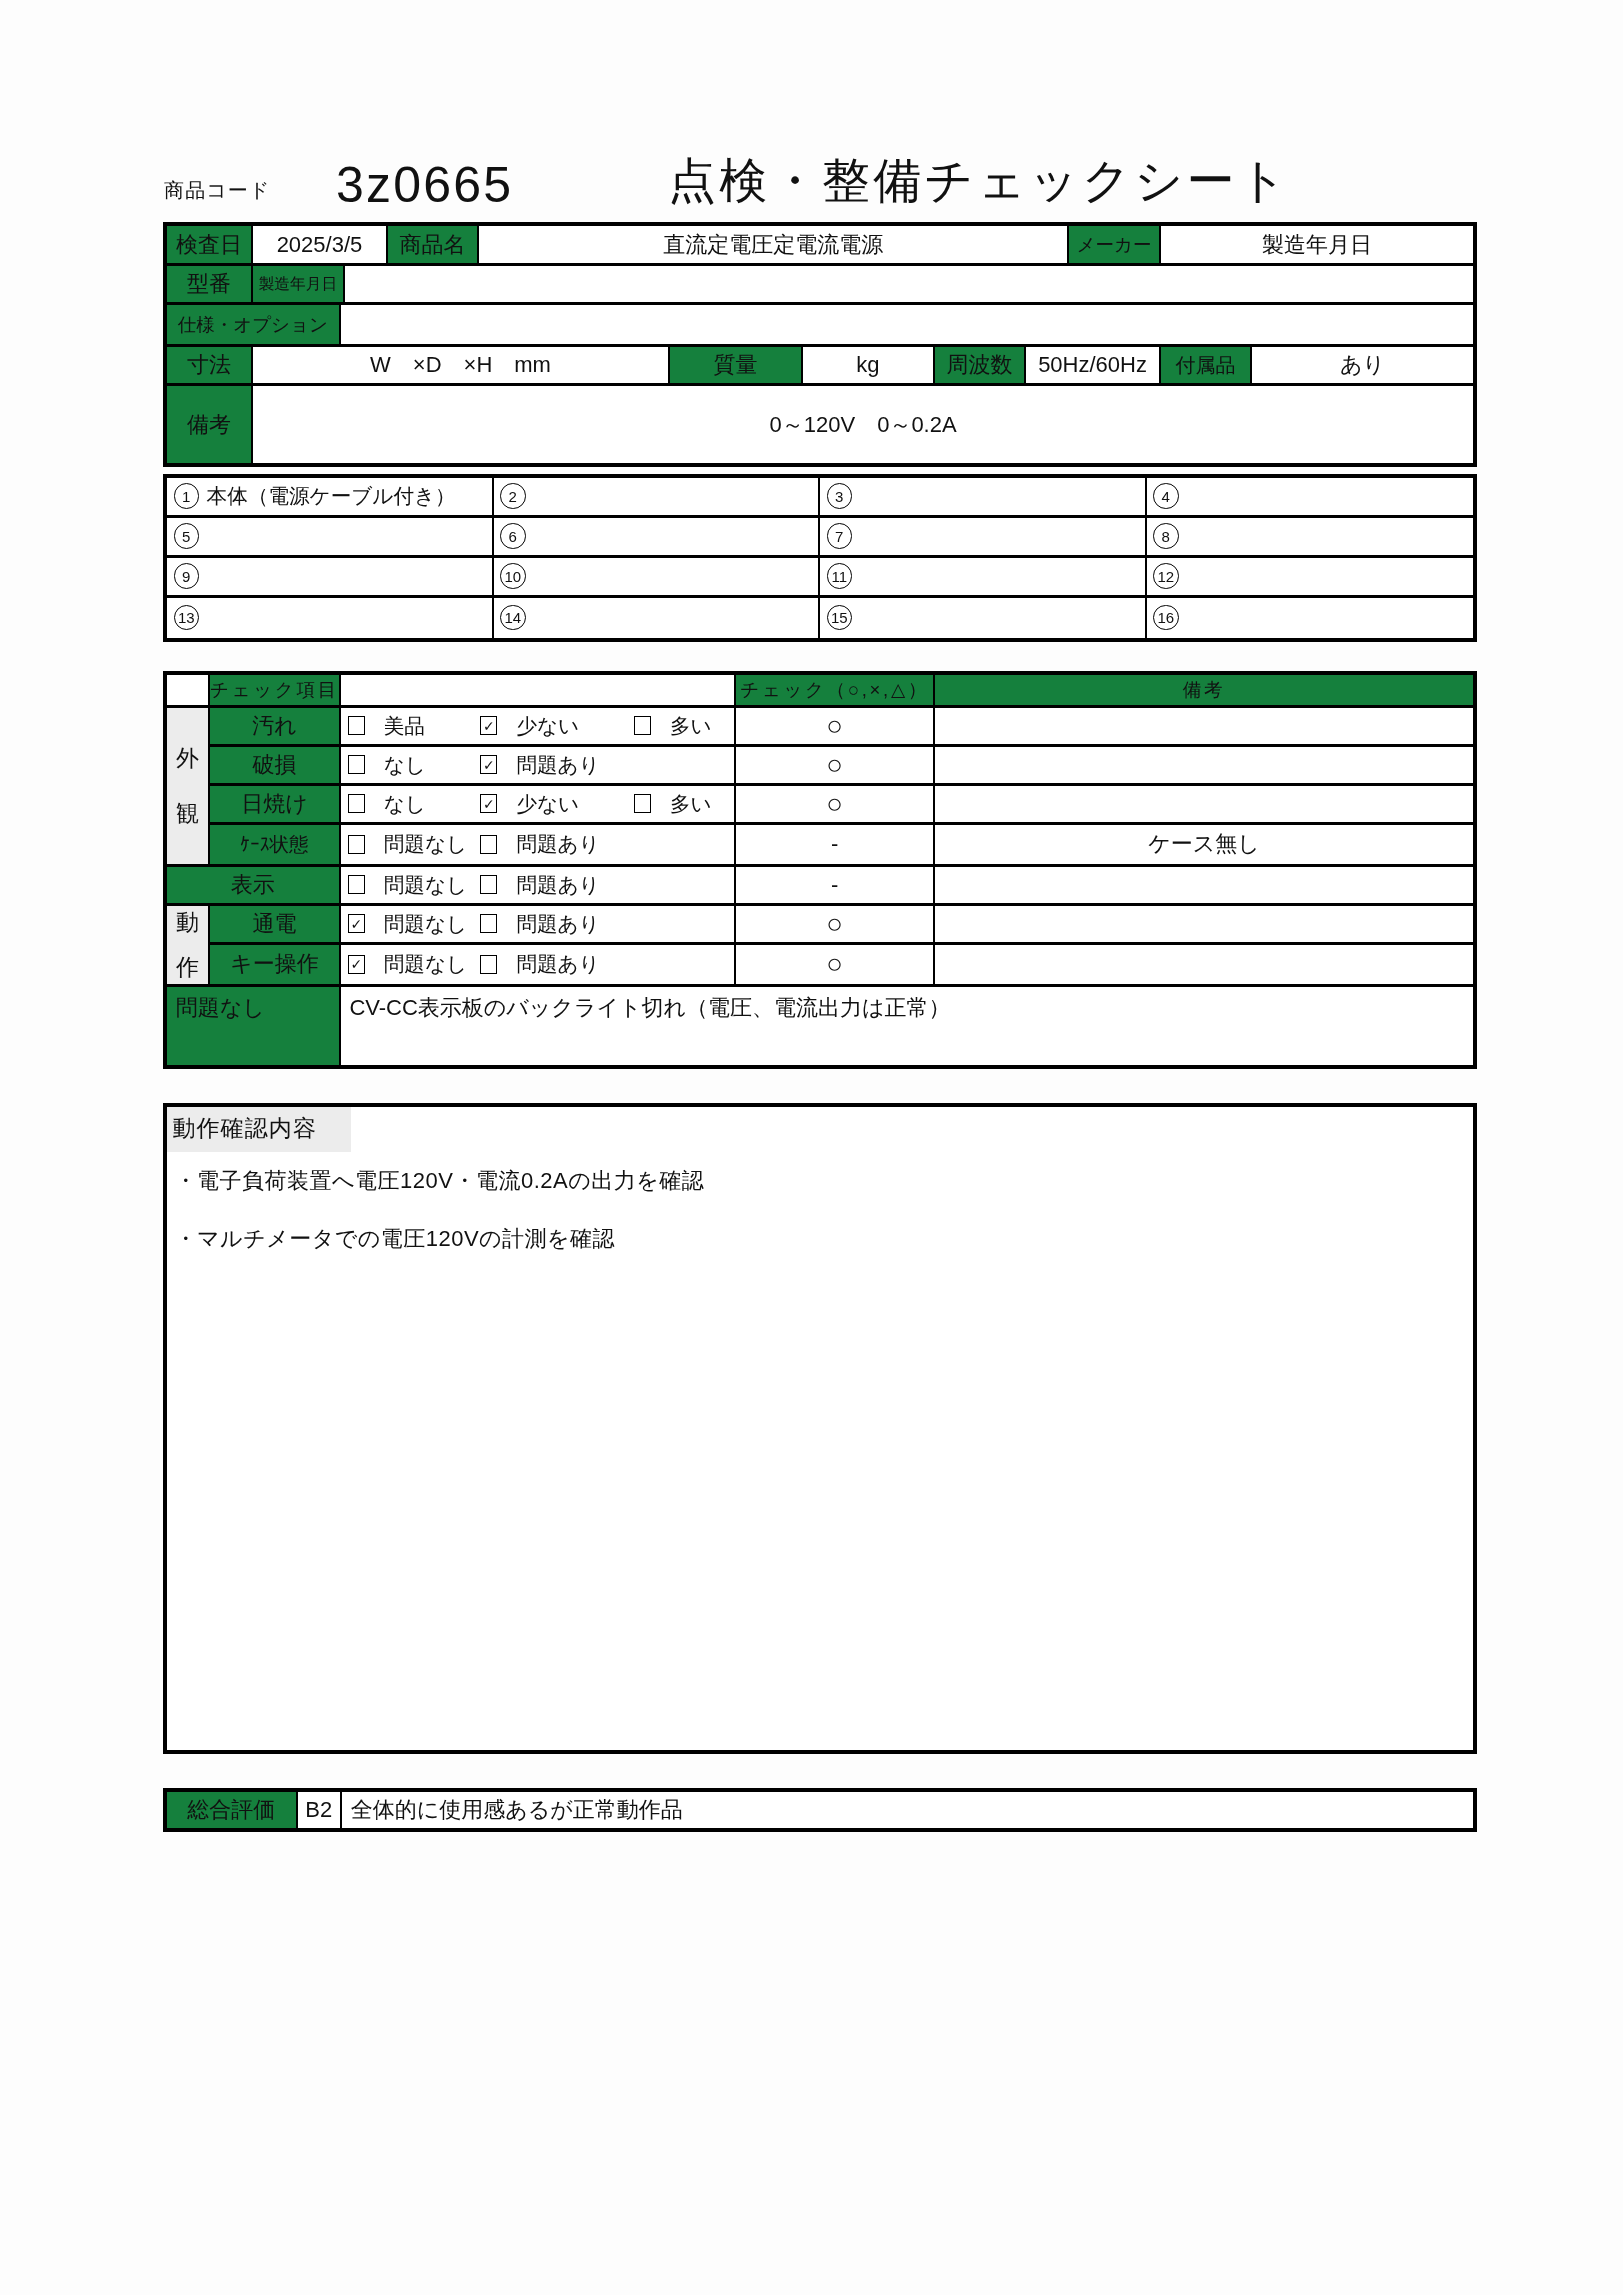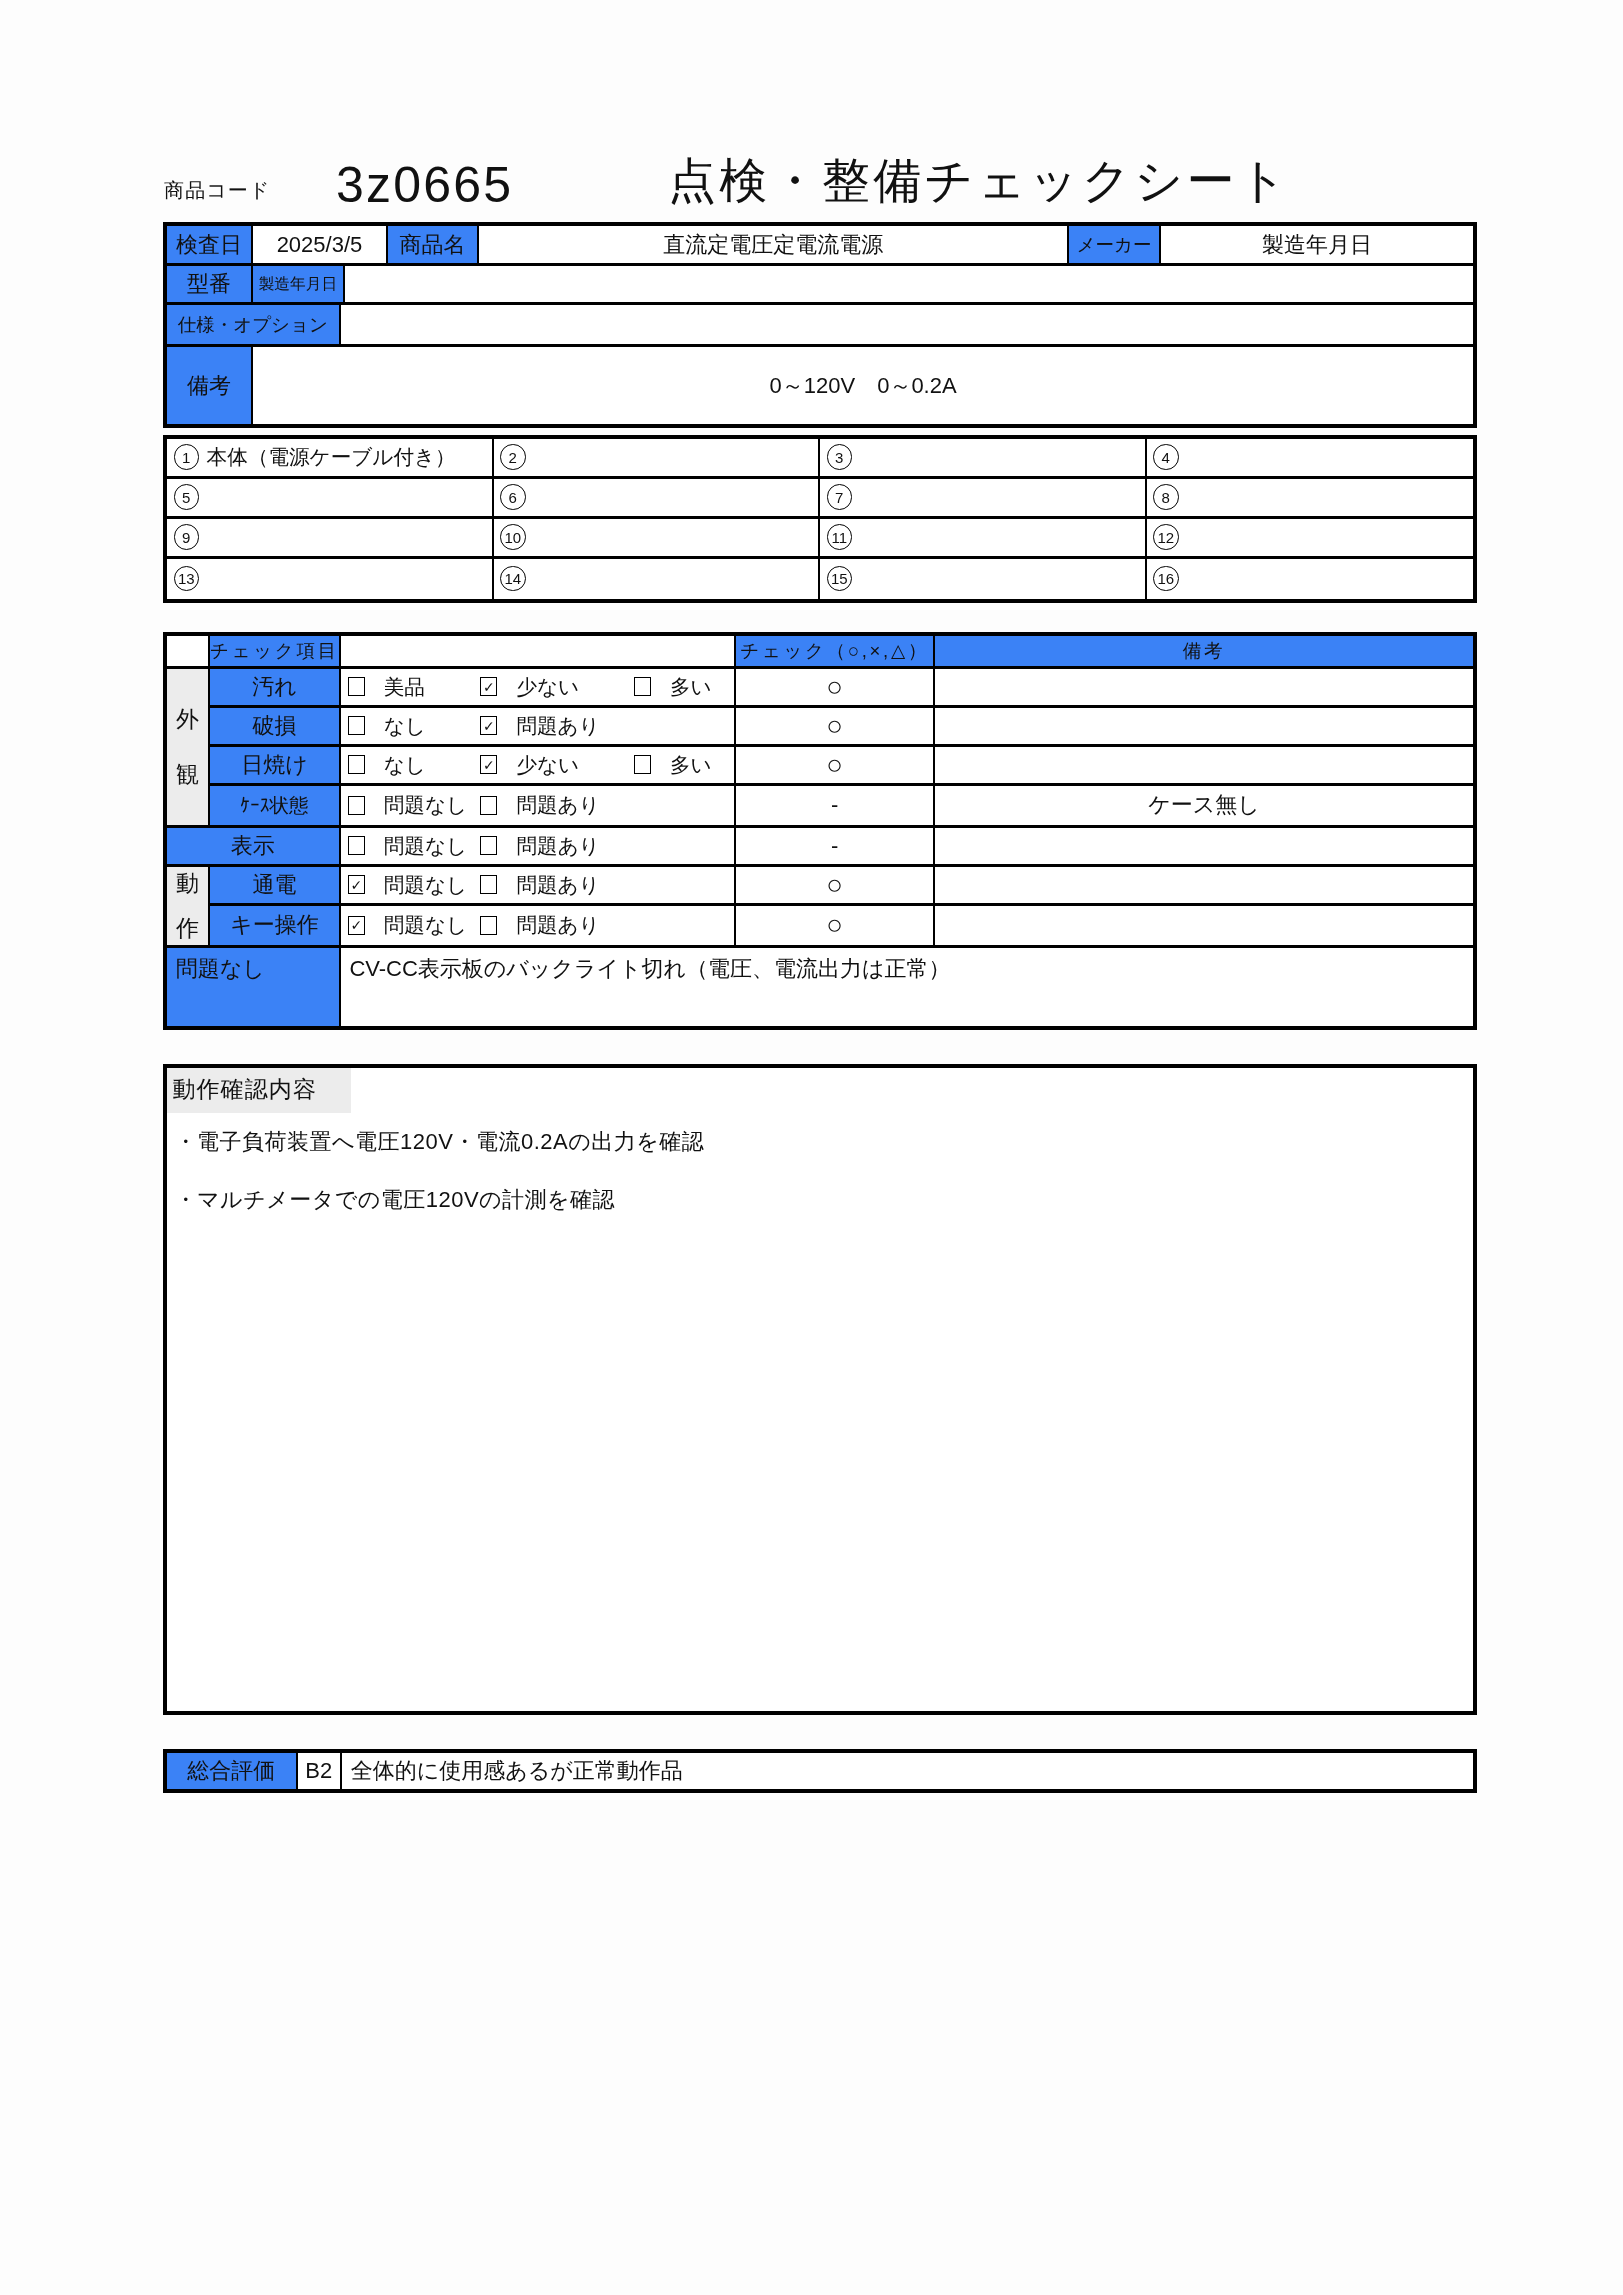--- a/index.html
+++ b/index.html
@@ -35,21 +35,21 @@
   
   .tbl { border: 4.9px solid #000; background: #fff; }
   .row { display: flex; border-bottom: 3.8px solid #000; }
   .row:last-child { border-bottom: none; }
   .c {
     border-right: 2.2px solid #000;
     display: flex; align-items: center; justify-content: center;
     font-size: 22px; overflow: hidden; white-space: nowrap;
   }
   .c:last-child { border-right: none; }
-  .g { background: #3b82f6; }
+  .g { background: #15803d; }
   .left { justify-content: flex-start; padding-left: 8.7px; }
   .top { align-items: flex-start; padding-top: 6.5px; }
 
   .t1 { margin-top: 8.1px; }
   .r-h74 { height: 40px; } .r-h72 { height: 39px; }
   .r-h78 { height: 42px; } .r-h142 { height: 77px; }
   .fs29 { font-size: 15.7px; } .fs34 { font-size: 18.5px; }
   .fs36 { font-size: 19.6px; } .fs37 { font-size: 20px; }
 
   
@@ -136,20 +136,30 @@
         <div class="c" style="width:23.9%">製造年月日</div>
       </div>
       <div class="row r-h72">
         <div class="c g" style="width:6.6%">型番</div>
         <div class="c g fs29" style="width:7.0%">製造年月日</div>
         <div class="c" style="width:23.9%"></div>
       </div>
       <div class="row r-h78">
         <div class="c g fs34" style="width:13.3%">仕様・オプション</div>
         <div class="c" style="width:86.7%"></div>
+      </div>
+      <div class="row r-h72">
+        <div class="c g" style="width:6.6%">寸法</div>
+        <div class="c" style="width:31.9%">W　×D　×H　mm</div>
+        <div class="c g" style="width:10.2%">質量</div>
+        <div class="c" style="width:10.1%">kg</div>
+        <div class="c g" style="width:7.0%">周波数</div>
+        <div class="c" style="width:10.3%">50Hz/60Hz</div>
+        <div class="c g fs37" style="width:7.0%">付属品</div>
+        <div class="c" style="width:16.9%">あり</div>
       </div>
       <div class="row r-h142">
         <div class="c g" style="width:6.6%">備考</div>
         <div class="c" style="width:93.4%">0～120V　0～0.2A</div>
       </div>
     </div>
 
     <div class="tbl t2">
       <div class="row">
         <div class="c">

